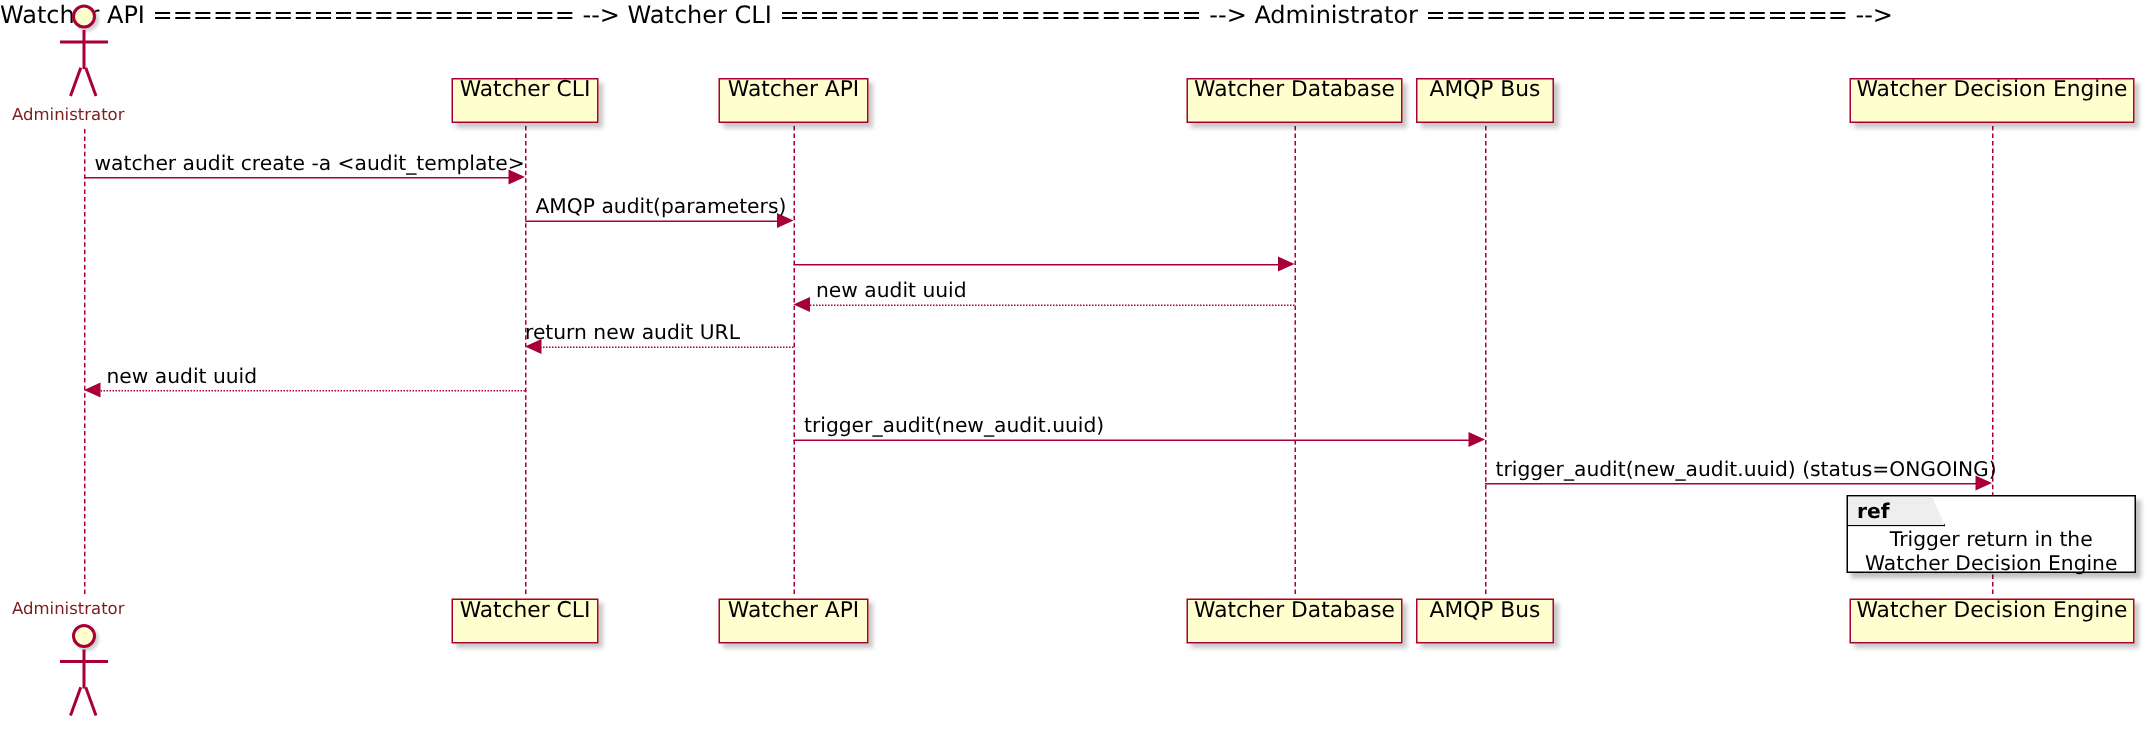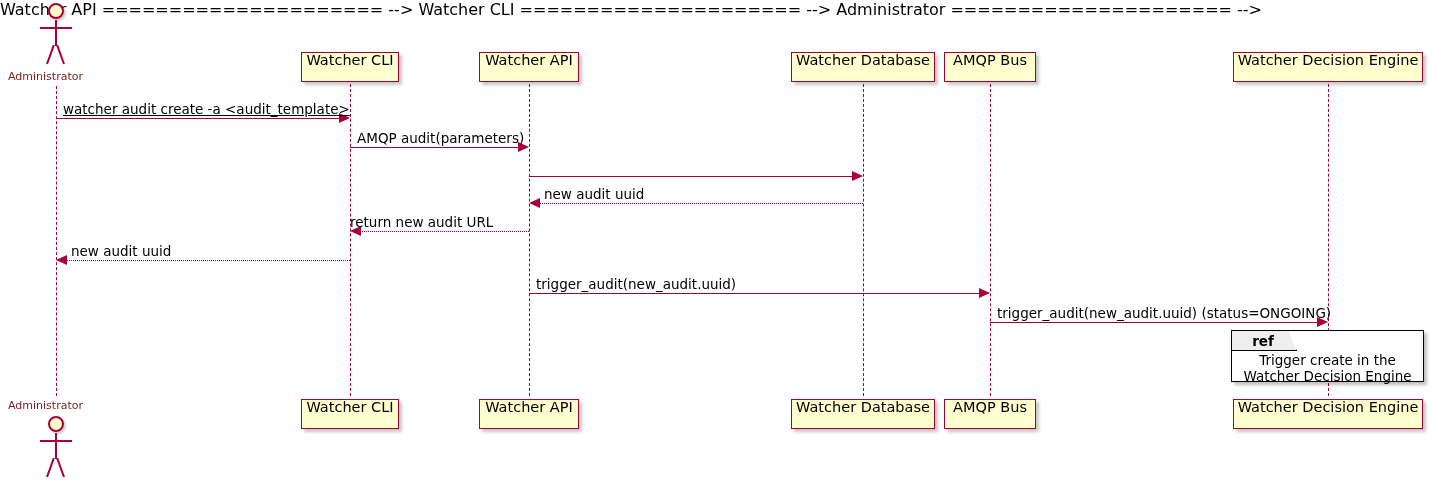--- a/index.html
+++ b/index.html
@@ -66,21 +66,20 @@
     position:absolute;background:#ffffff;border:1.6px solid #000000;
     box-shadow:3px 3px 3px rgba(0,0,0,0.25);box-sizing:border-box;
   }
   .reftab{
     position:absolute;left:0;top:0;height:19px;
     background:#EEEEEE;border-right:1.6px solid #000;border-bottom:1.6px solid #000;
     font-size:13.5px;font-weight:bold;color:#000;
     padding:0 8px 0 6px;display:flex;align-items:center;
     clip-path:polygon(0 0,calc(100% - 9px) 0,100% 100%,0 100%);
     min-width:50px;
-    justify-content:center;
   }
   .reftext{
     position:absolute;left:0;right:0;top:21px;
     text-align:center;font-size:13.5px;color:#000;line-height:16px;
   }
 </style>
 </head>
 <body>
 
 <div id="canvas">
@@ -149,21 +148,21 @@
     <span>AMQP Bus</span>
   </div>
 
   <div class="pbox" style="left:1233px;top:399px;width:190px;height:30px;">
     <span>Watcher Decision Engine</span>
   </div>
 
   
   <div class="msgline solid" style="left:56px;top:118px;width:286px;"></div>
   <div class="arrowhead right" style="left:339px;top:113px;"></div>
-  <div class="msglabel" style="left:63px;top:103px;text-decoration:underline;">watcher audit create -a &lt;audit_template&gt;</div>
+  <div class="msglabel" style="left:63px;top:103px;">watcher audit create -a &lt;audit_template&gt;</div>
 
   
   <div class="msgline solid" style="left:350px;top:147px;width:171px;"></div>
   <div class="arrowhead right" style="left:518px;top:142px;"></div>
   <div class="msglabel" style="left:357px;top:132px;">AMQP audit(parameters)</div>
 
   
   <div class="msgline solid" style="left:529px;top:176px;width:326px;"></div>
   <div class="arrowhead right" style="left:852px;top:171px;"></div>
 
@@ -191,18 +190,18 @@
   <div class="msgline solid" style="left:990px;top:322px;width:330px;"></div>
   <div class="arrowhead right" style="left:1317px;top:317px;"></div>
   <div class="msglabel" style="left:997px;top:307px;">trigger_audit(new_audit.uuid) (status=ONGOING)</div>
 
   
   <div class="reffrag" style="left:1231px;top:330px;width:193px;height:52px;">
     <div class="reftab">
       <span>ref</span>
     </div>
     <div class="reftext">
-      <div>Trigger create in the</div>
+      <div>Trigger return in the</div>
       <div>Watcher Decision Engine</div>
     </div>
   </div>
 
 </div>
 
 </body></html>

